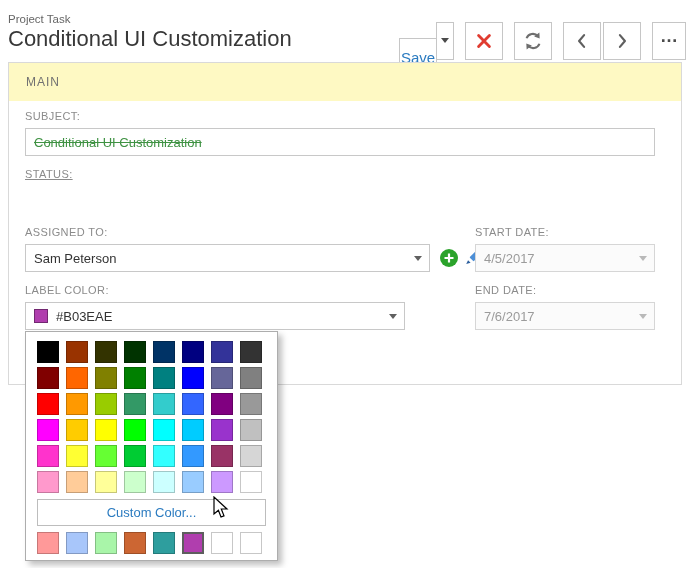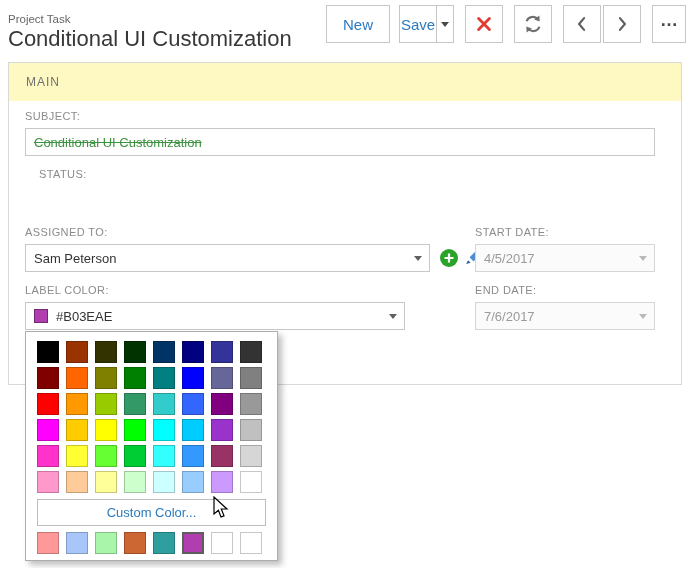--- a/index.html
+++ b/index.html
@@ -12,21 +12,21 @@
   .title-block { position:absolute; left:8px; top:13px; }
   .record-type { font-size:11.5px; color:#666; }
   .page-title { font-size:22px; color:#383838; margin-top:1px; }
   .toolbar { position:absolute; top:5px; right:4px; display:flex; align-items:center; }
   .btn {
     background:#fff; border:1px solid #c6c6c6; color:#2b7bc0;
     display:flex; align-items:center; justify-content:center;
     height:38px; font-size:15px; cursor:pointer;
   }
   .btn-new { width:64px; margin-right:9px; }
-  .btn-save { width:38px; }
+  .btn-save { width:38px;margin-top:33px; }
   .btn-save-arrow { width:18px; margin-left:-1px; }
   .caret-down { width:0; height:0; border-left:4px solid transparent; border-right:4px solid transparent; border-top:5px solid #4a4a4a; }
   .btn-sq { width:38px; }
   .gap { margin-left:11px; }
   .gap-s { margin-left:2px; }
   .btn-more { width:34px; margin-left:11px; color:#4a4a4a; font-size:18px; font-weight:bold; }
   .btn-more span { margin-top:-8px; }
   
   .group { position:absolute; left:8px; top:62px; width:674px; height:323px; border:1px solid #d9d9d9; background:#fff; z-index:1; }
   .group-header { height:38px; background:#fef9c3; display:flex; align-items:center; padding-left:17px;
@@ -60,21 +60,20 @@
 <body>
 
 <div class="screen">
 
   <div class="title-block">
     <div class="record-type">Project Task</div>
     <div class="page-title">Conditional UI Customization</div>
   </div>
 
   <div class="toolbar">
-    <div class="btn btn-new">New</div>
     <div class="btn btn-save">Save</div>
     <div class="btn btn-save-arrow">
       <span class="caret-down"></span>
     </div>
     <div class="btn btn-sq gap">
       <svg width="20" height="20" viewBox="0 0 24 24">
         <path d="M5.5 5.5 L18.5 18.5 M18.5 5.5 L5.5 18.5" stroke="#E03C31" stroke-width="3.4" stroke-linecap="round" fill="none"></path>
       </svg>
     </div>
     <div class="btn btn-sq gap">
@@ -104,21 +103,21 @@
     <div class="group-header">
       <span>MAIN</span>
     </div>
   </div>
 
   <div class="field-label" style="left:25px; top:110px;">SUBJECT:</div>
   <div class="editor noarrow" style="left:25px; top:128px; width:630px;">
     <span class="strike-green">Conditional UI Customization</span>
   </div>
 
-  <div class="field-label" style="left:39px; top:168px;">STATUS:</div>
+  <div class="field-label" style="left:25px; top:168px;text-decoration:underline;">STATUS:</div>
 
   <div class="field-label" style="left:25px; top:226px;">ASSIGNED TO:</div>
   <div class="editor" style="left:25px; top:244px; width:405px;">
     <span>Sam Peterson</span>
     <span class="arrow"></span>
   </div>
   <div class="icon-btn" style="left:439px; top:248px;">
     <svg width="18" height="18" viewBox="0 0 18 18">
       <circle cx="9" cy="9" r="9" fill="#2BA32B"></circle>
       <path d="M9 4.5 V13.5 M4.5 9 H13.5" stroke="#fff" stroke-width="2.2"></path>

